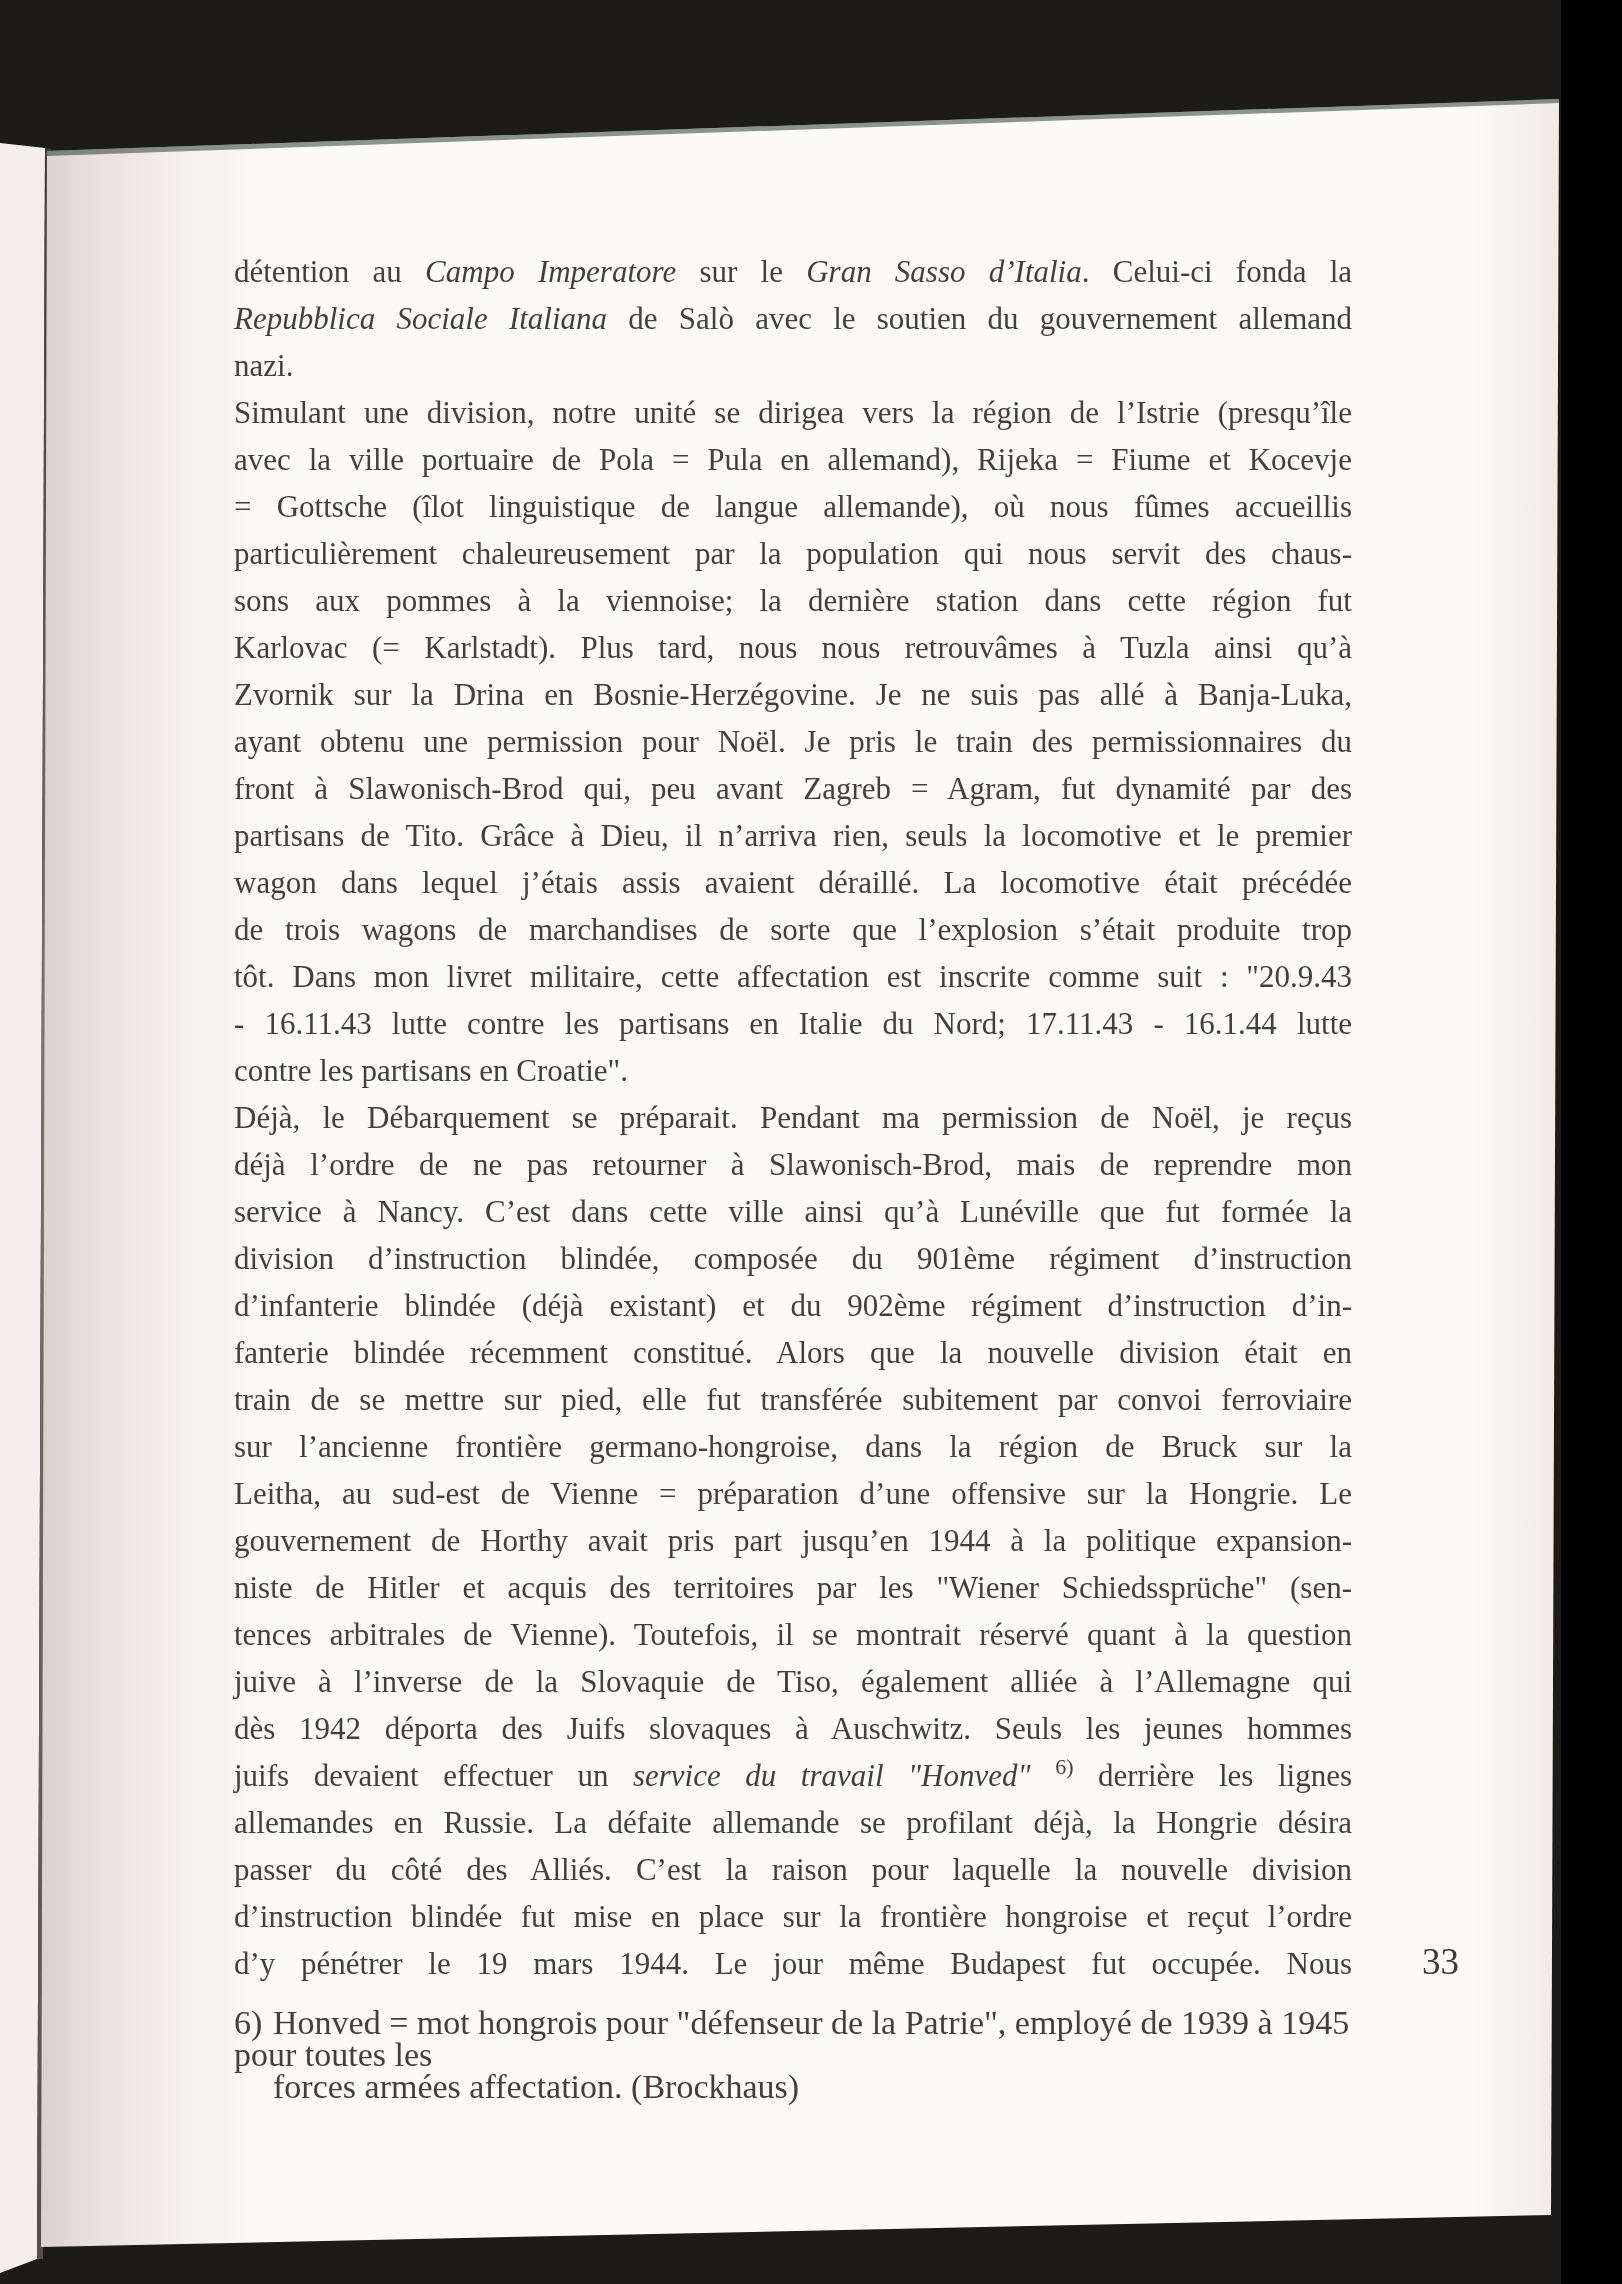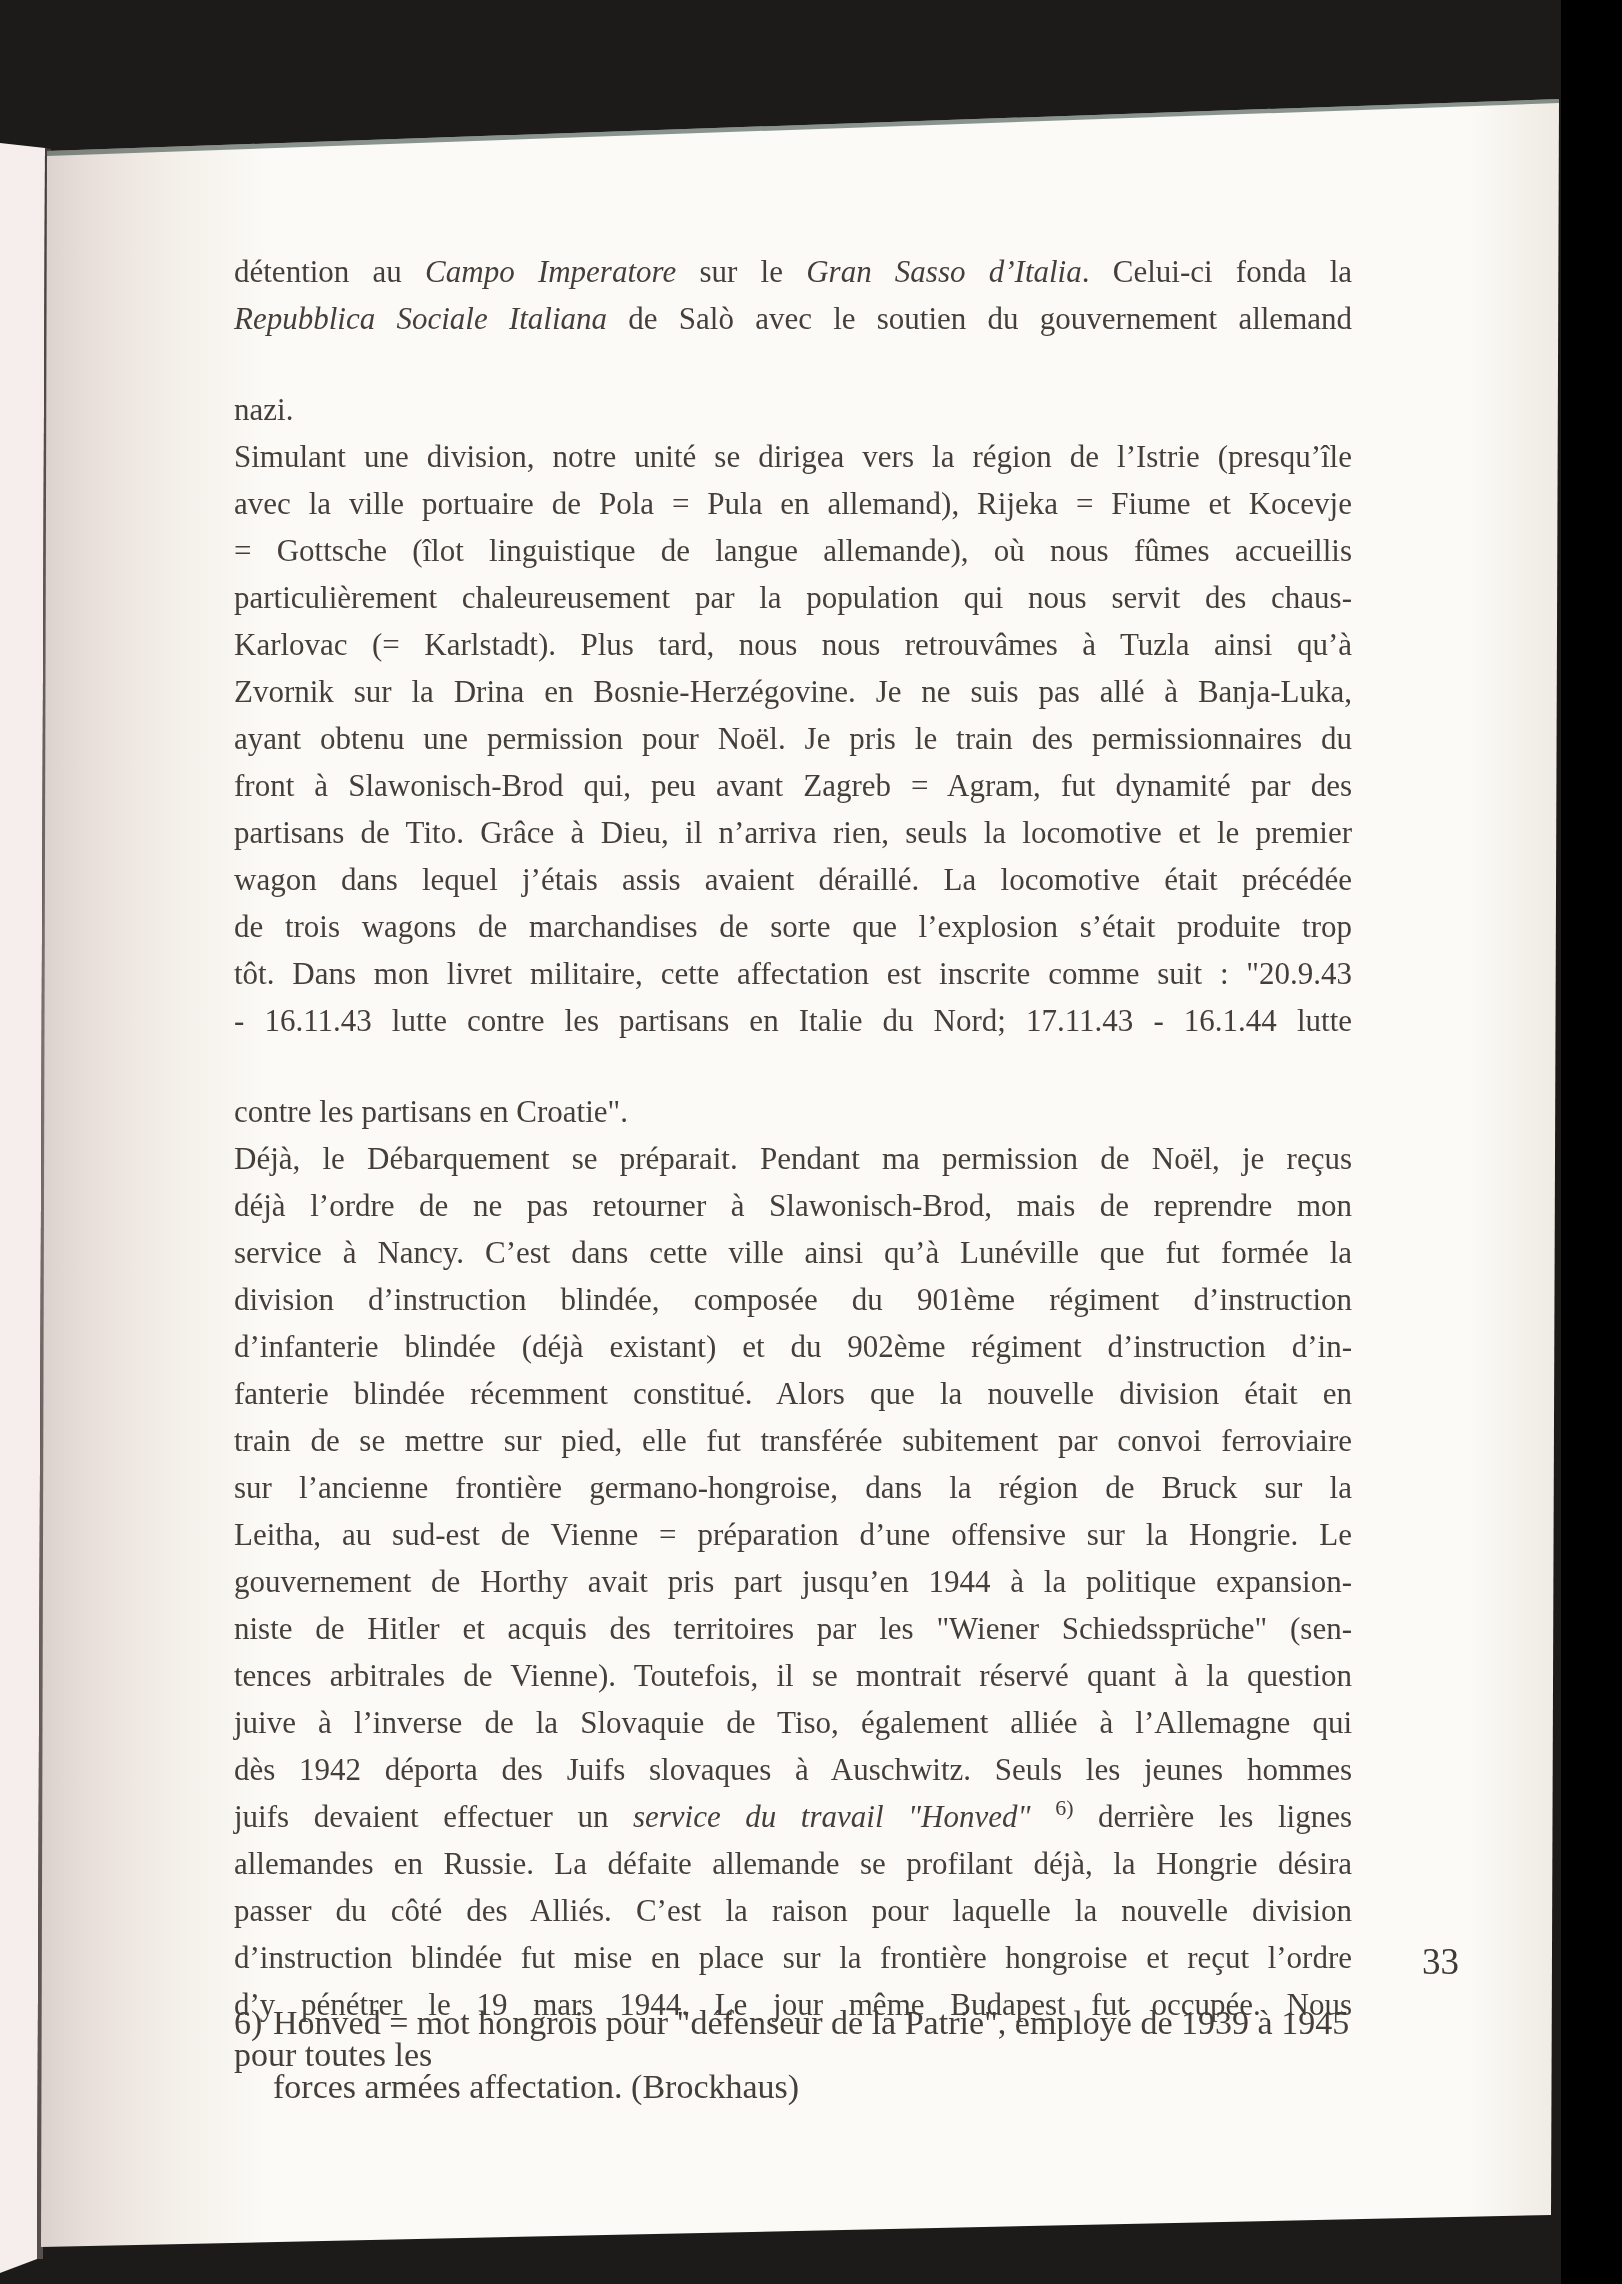--- a/index.html
+++ b/index.html
@@ -33,21 +33,21 @@
     background:rgba(24,46,38,0.5);
   }
   .textblock{
     position:absolute;left:234px;top:248px;width:1118px;
     color:#463f39;font-size:31px;line-height:47px;
   }
   .tline{
     height:47px;
     text-align:justify;text-align-last:justify;
   }
-  .tline.left{text-align:left;text-align-last:left;margin-top:44px;}
+  .tline.left{text-align:left;text-align-last:left;}
   .it{font-style:italic;}
   .sup{font-size:22px;position:relative;top:-12px;}
   .footnote{
     position:absolute;left:234px;top:2007px;width:1118px;
     color:#463f39;font-size:34px;line-height:32px;
   }
   .fn-marker{display:inline-block;width:39px;}
   .fn-line2{padding-left:39px;}
   .page-number{
     position:absolute;left:1422px;top:1941px;
@@ -62,20 +62,21 @@
   <div class="prev-crease"></div>
   <div class="page">
     <div class="textblock">
         <div class="tline"><span>détention au </span><span class="it">Campo Imperatore</span><span> sur le </span><span class="it">Gran Sasso d’Italia</span><span>. Celui-ci fonda la</span></div>
         <div class="tline"><span class="it">Repubblica Sociale Italiana</span><span> de Salò avec le soutien du gouvernement allemand</span></div>
         <div class="tline left"><span>nazi.</span></div>
         <div class="tline"><span>Simulant une division, notre unité se dirigea vers la région de l’Istrie (presqu’île</span></div>
         <div class="tline"><span>avec la ville portuaire de Pola = Pula en allemand), Rijeka = Fiume et Kocevje</span></div>
         <div class="tline"><span>= Gottsche (îlot linguistique de langue allemande), où nous fûmes accueillis</span></div>
         <div class="tline"><span>particulièrement chaleureusement par la population qui nous servit des chaus-</span></div>
+        <div class="tline"><span>sons aux pommes à la viennoise; la dernière station dans cette région fut</span></div>
         <div class="tline"><span>Karlovac (= Karlstadt). Plus tard, nous nous retrouvâmes à Tuzla ainsi qu’à</span></div>
         <div class="tline"><span>Zvornik sur la Drina en Bosnie-Herzégovine. Je ne suis pas allé à Banja-Luka,</span></div>
         <div class="tline"><span>ayant obtenu une permission pour Noël. Je pris le train des permissionnaires du</span></div>
         <div class="tline"><span>front à Slawonisch-Brod qui, peu avant Zagreb = Agram, fut dynamité par des</span></div>
         <div class="tline"><span>partisans de Tito. Grâce à Dieu, il n’arriva rien, seuls la locomotive et le premier</span></div>
         <div class="tline"><span>wagon dans lequel j’étais assis avaient déraillé. La locomotive était précédée</span></div>
         <div class="tline"><span>de trois wagons de marchandises de sorte que l’explosion s’était produite trop</span></div>
         <div class="tline"><span>tôt. Dans mon livret militaire, cette affectation est inscrite comme suit : "20.9.43</span></div>
         <div class="tline"><span>- 16.11.43 lutte contre les partisans en Italie du Nord; 17.11.43 - 16.1.44 lutte</span></div>
         <div class="tline left"><span>contre les partisans en Croatie".</span></div>

